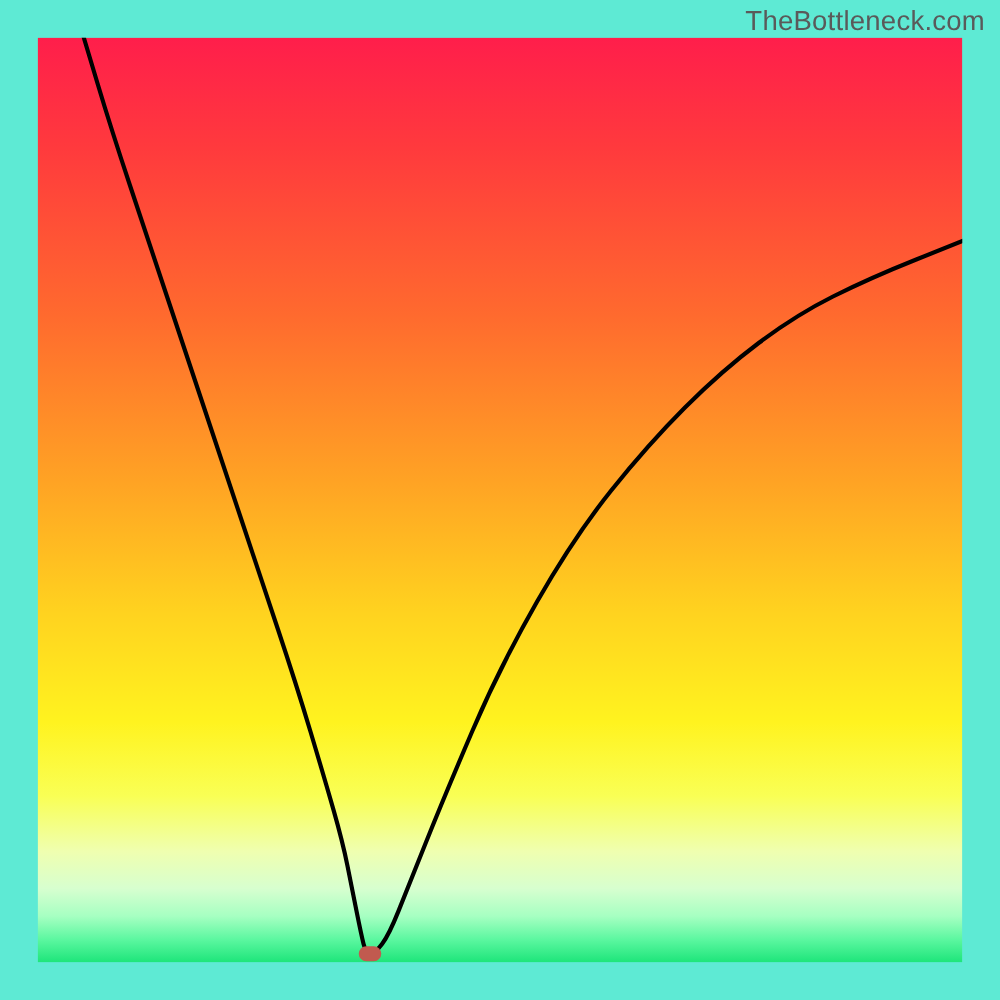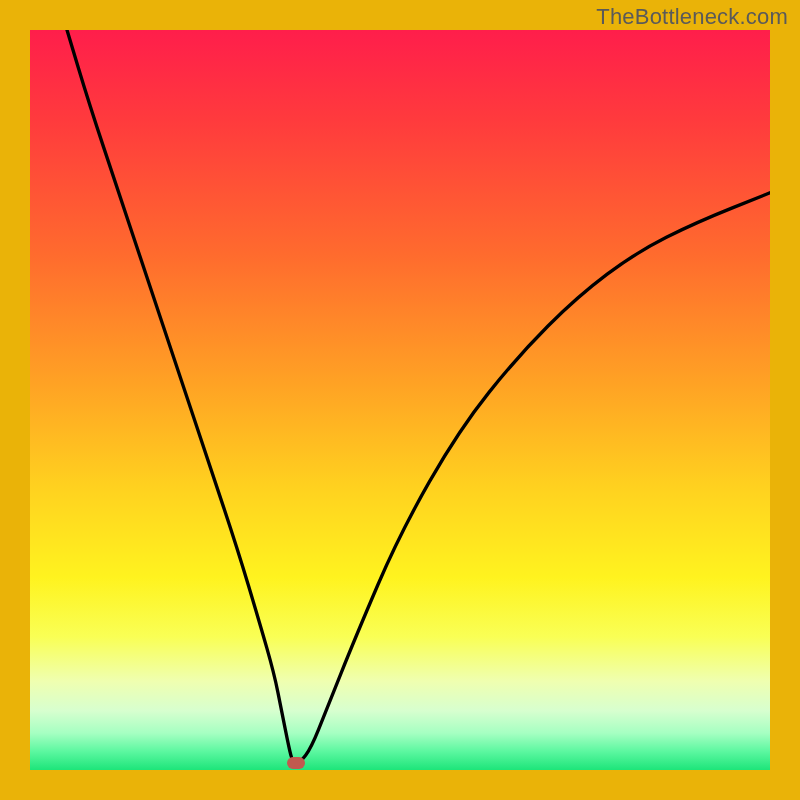--- a/index.html
+++ b/index.html
@@ -8,21 +8,21 @@
     width: 800px;
     height: 800px;
     background: #000;
     overflow: hidden;
     font-family: Arial, Helvetica, sans-serif;
   }
   .frame {
     position: absolute;
     left: 0; top: 0;
     width: 800px; height: 800px;
-    background: #eab308;
+    background: #5eead4;
   }
   .plot-area {
     position: absolute;
     left: 30px;
     top: 30px;
     width: 740px;
     height: 740px;
     overflow: hidden;
   }
   .gradient {

